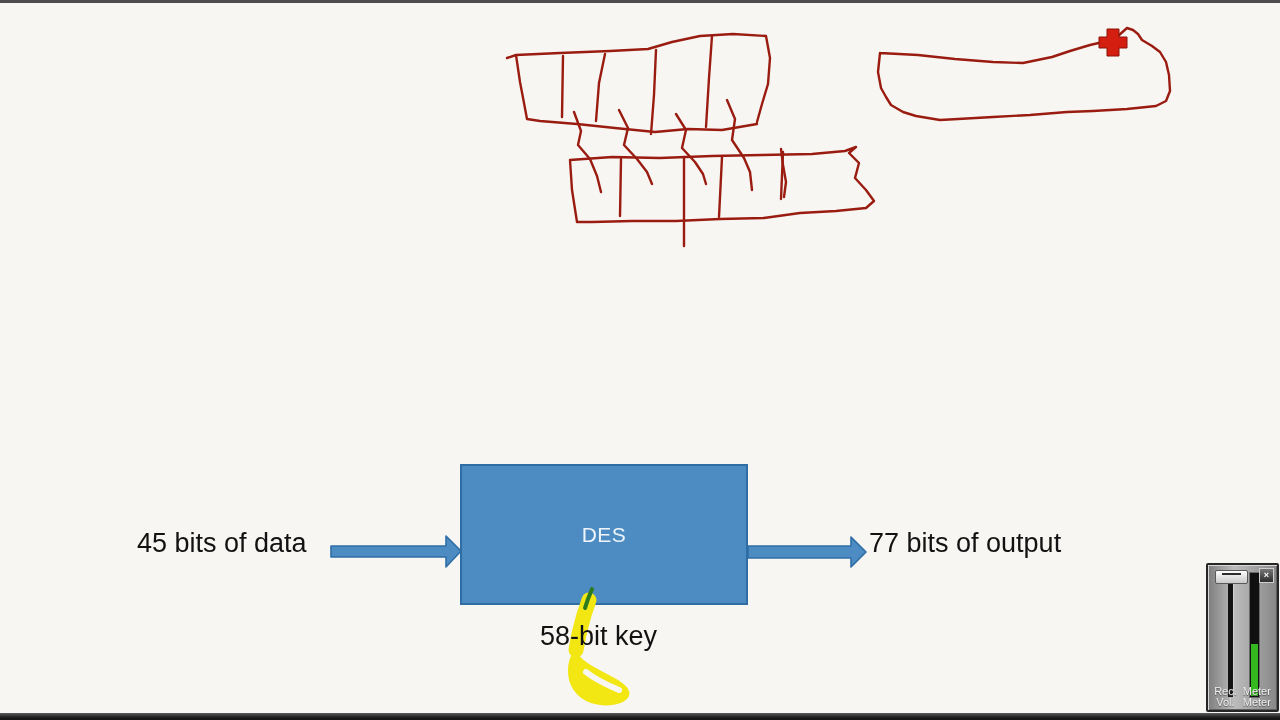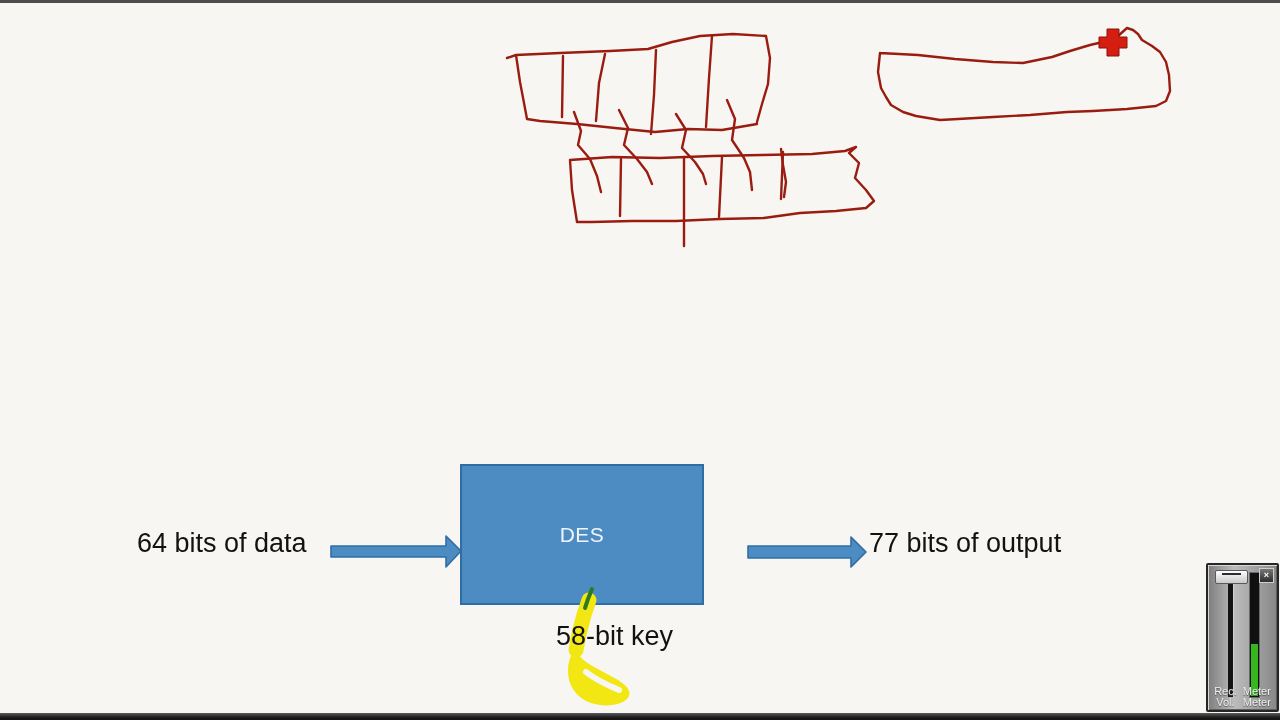--- a/index.html
+++ b/index.html
@@ -7,29 +7,29 @@
     position:relative;width:1280px;height:720px;overflow:hidden;
     background:#f7f6f3;font-family:"Liberation Sans",sans-serif;
   }
   .top-bar{position:absolute;left:0;top:0;width:1280px;height:3px;background:#4e4e4e;}
   .bottom-bar{position:absolute;left:0;bottom:0;width:1280px;height:7px;
     background:linear-gradient(#5a5a5a, #161616 70%);}
   .sketch-layer{position:absolute;left:0;top:0;width:1280px;height:720px;pointer-events:none;}
 
   
   .des-box{
-    position:absolute;left:460px;top:464px;width:244px;height:141px;
+    position:absolute;left:460px;top:464px;width:288px;height:141px;
     box-sizing:border-box;border:2px solid #14532d;background:#4c8cc2;
     display:flex;align-items:center;justify-content:center;
   }
   .des-box-label{color:#eef4fa;font-size:21px;letter-spacing:0.5px;}
   .flow-label{position:absolute;color:#121212;font-size:27px;white-space:nowrap;}
   .input-label{left:137px;top:528px;}
   .output-label{left:869px;top:528px;}
-  .key-label{left:556px;top:621px;}
+  .key-label{left:540px;top:621px;}
 
   
   .recorder{
     position:absolute;left:1206px;top:563px;width:73px;height:149px;box-sizing:border-box;
     background:linear-gradient(90deg,#7e7e7e,#bcbcbc 38%,#a8a8a8 62%,#878787);
     border:2px solid #262626;border-radius:2px;
     box-shadow:inset 1px 1px 0 #d8d8d8, inset -1px -1px 0 #5e5e5e;
   }
   .slider-track{position:absolute;left:20px;top:13px;width:5px;height:119px;
     background:#141414;border-right:1px solid #d0d0d0;}
@@ -90,21 +90,21 @@
     </g>
 
     <g>
       <path d="M589 600 L584 615 L579 634 L576 650" fill="none" stroke-width="15" stroke-linecap="round" stroke="#f2e713"></path>
       <path d="M575 649 C580 660 592 666 607 674 C621 681 632 688 629 696 C625 705 606 708 591 703 C577 698 568 686 568 671 C568 661 571 655 575 649 Z" fill="#f2e713"></path>
       <path d="M586 672 C596 680 607 685 619 690" fill="none" stroke="#f7f6f3" stroke-width="6" stroke-linecap="round"></path>
       <path d="M592 589 L588 599 L585 608" fill="none" stroke-width="4" stroke-linecap="round" stroke="#2e7a1e"></path>
     </g>
   </svg>
 
-  <div class="flow-label input-label">64 bits of data</div>
+  <div class="flow-label input-label">45 bits of data</div>
   <div class="flow-label output-label">77 bits of output</div>
   <div class="flow-label key-label">58-bit key</div>
 
   <div class="recorder">
     <div class="slider-track"></div>
     <div class="slider-handle">
       <div class="ridge"></div>
     </div>
     <div class="level-meter">
       <div class="level-meter-fill" style="height: 42%; background: rgb(53, 184, 31);"></div>

